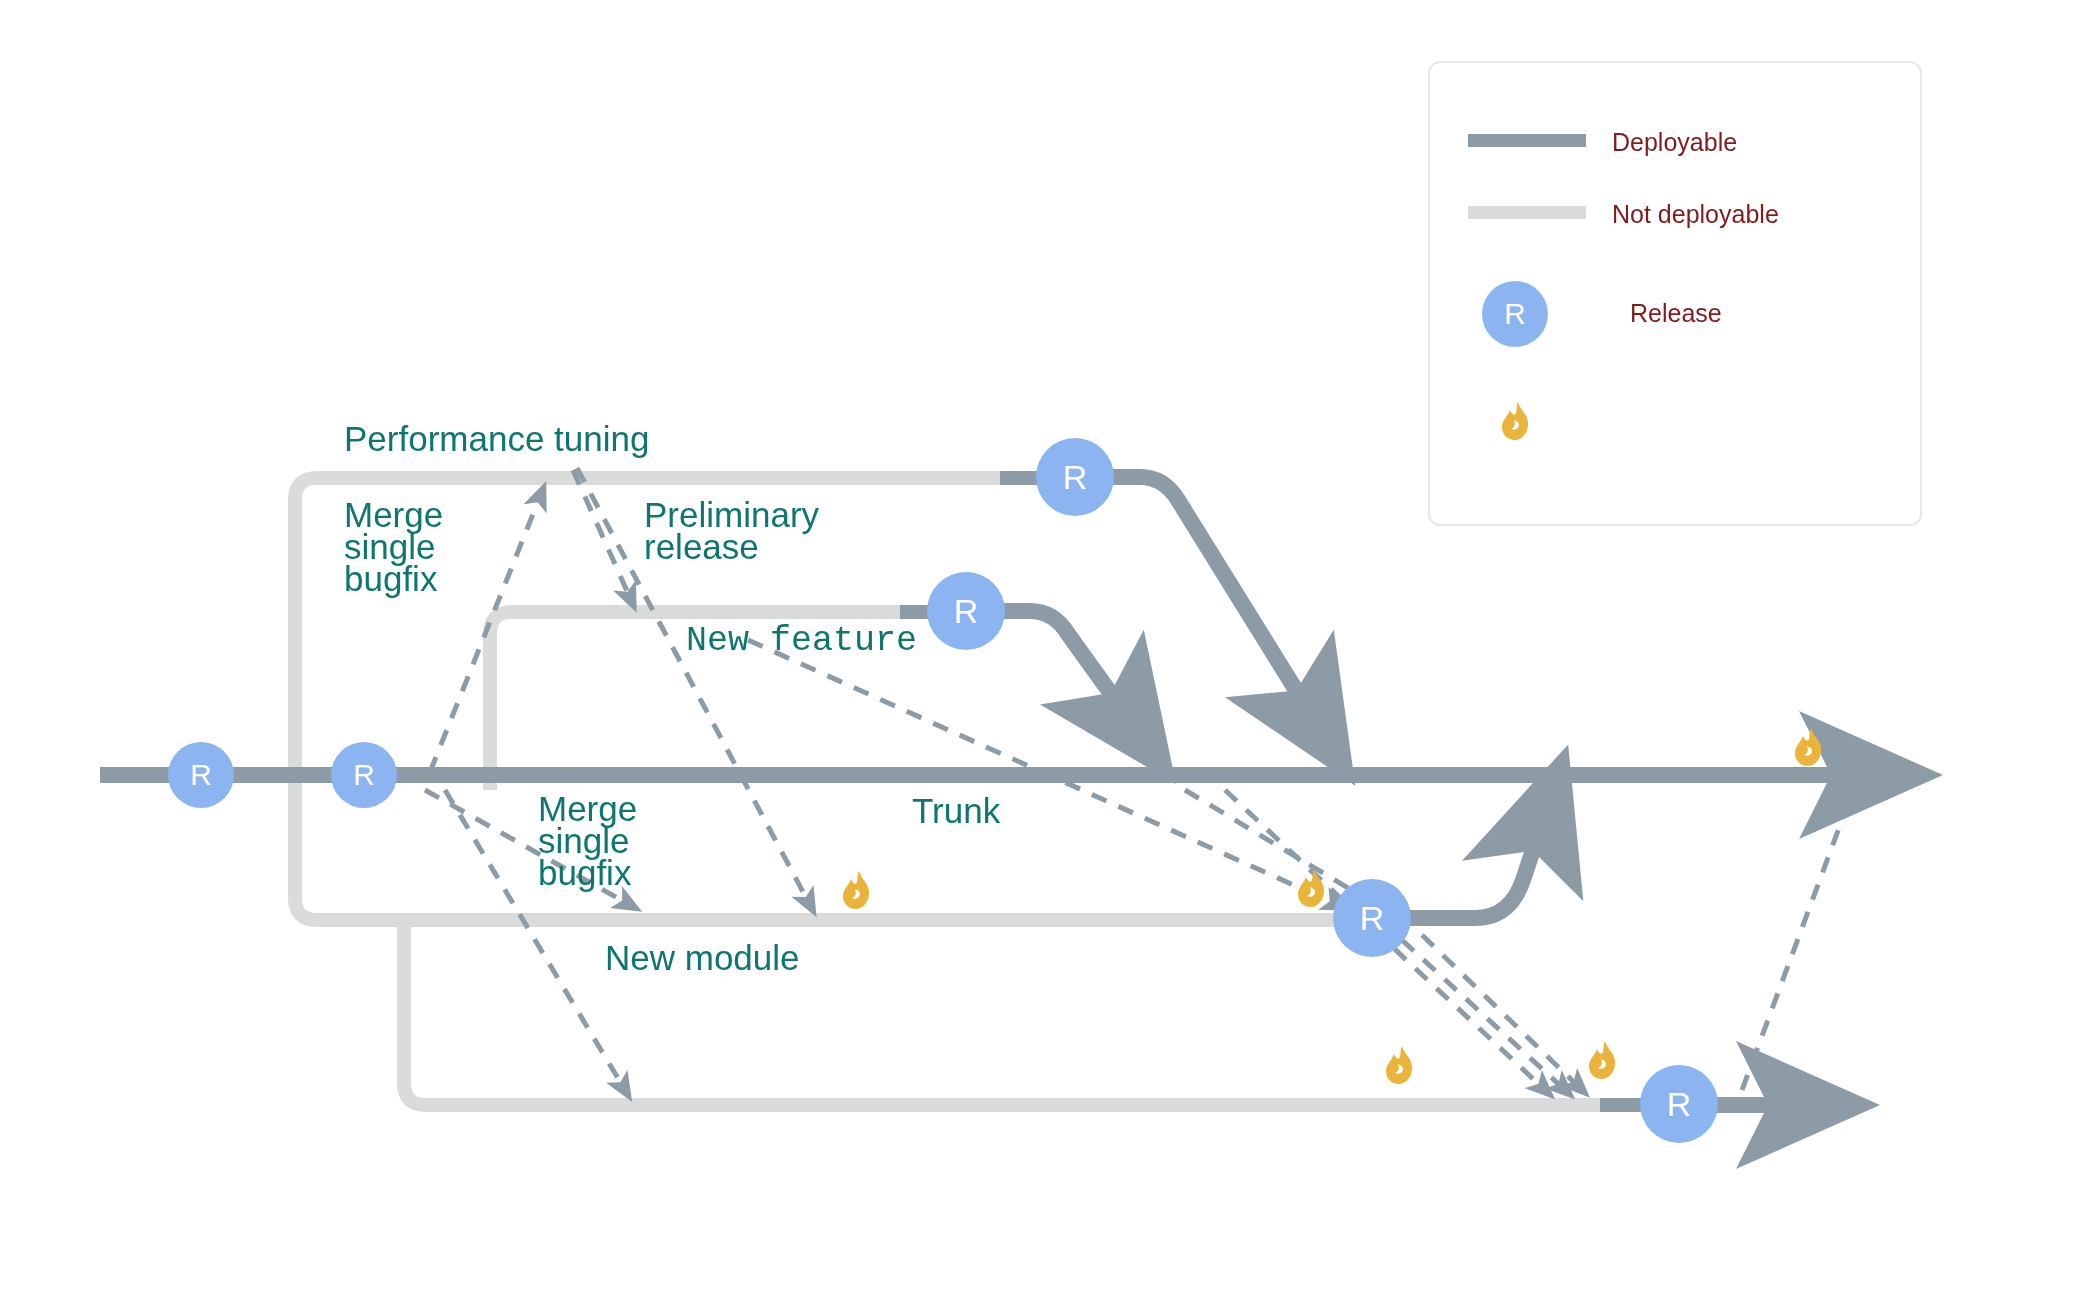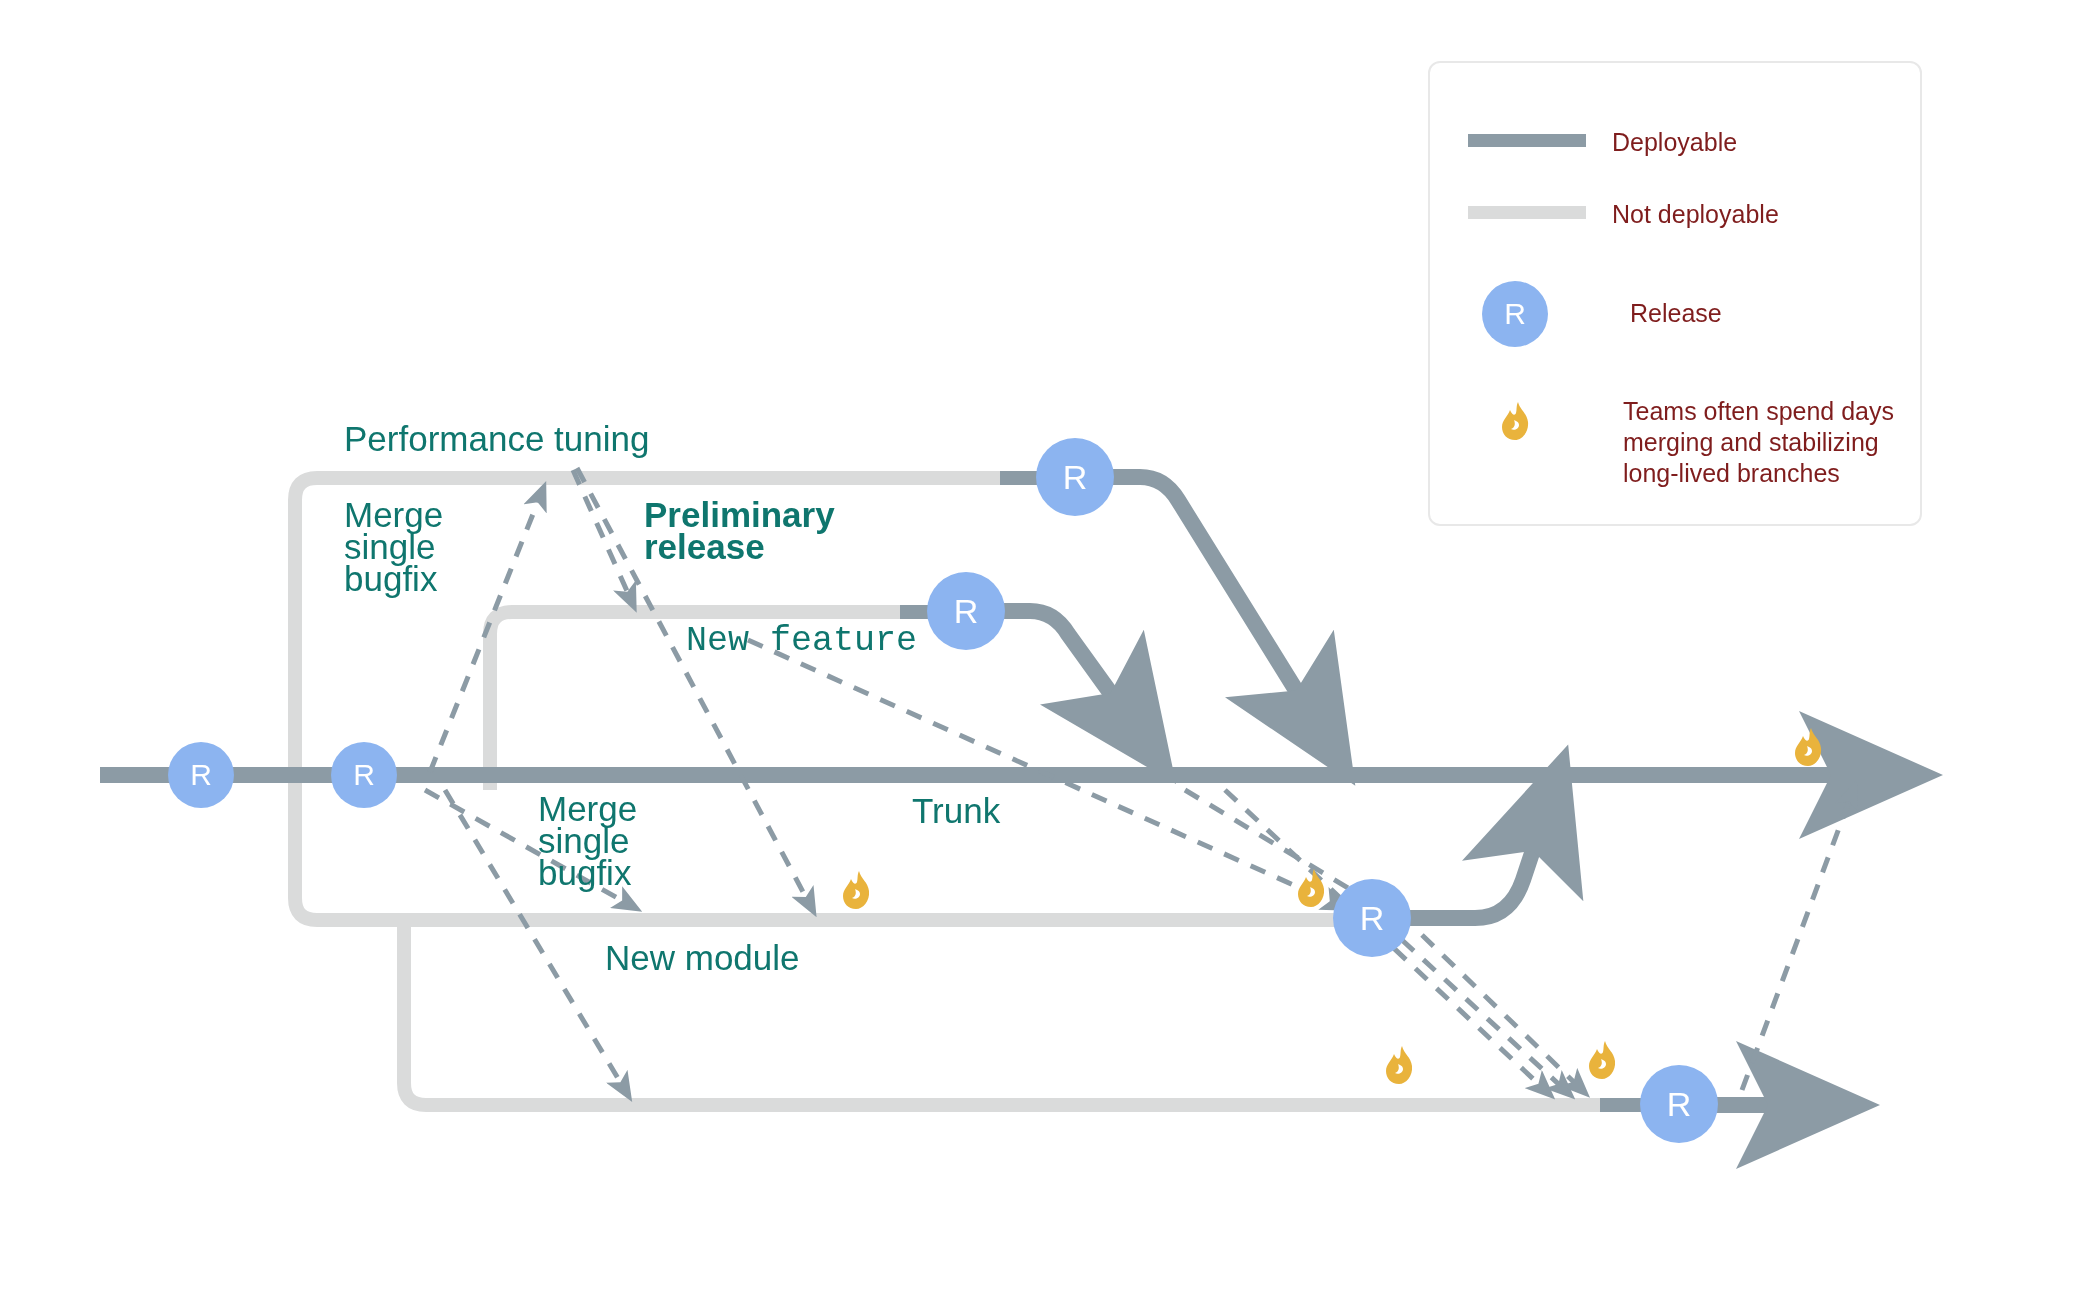--- a/index.html
+++ b/index.html
@@ -147,21 +147,21 @@
       <path d="M1742,1090 L1852,793" marker-end="url(#arrowDash)"></path>
     </g>
   </svg>
 
   <div class="lbl" style="left:344px; top:423px;">Performance tuning</div>
 
   <div class="lbl lbl-multi" style="left:344px; top:499px;">Merge
 single
 bugfix</div>
 
-  <div class="lbl lbl-multi" style="left:644px; top:499px;font-weight:bold;">Preliminary
+  <div class="lbl lbl-multi" style="left:644px; top:499px;">Preliminary
 release</div>
 
   <div class="lbl" style="left:686px; top:625px;font-family:Liberation Mono, monospace;">New feature</div>
 
   <div class="lbl" style="left:912px; top:795px;">Trunk</div>
 
   <div class="lbl lbl-multi" style="left:538px; top:793px;">Merge
 single
 bugfix</div>
 
@@ -216,17 +216,14 @@
 
   <div class="rcircle" style="left:1482px; top:281px; width:66px; height:66px; font-size:30px;">R</div>
   <div class="legend-text" style="left:1630px; top:298px;">Release</div>
 
   <div class="flame" style="left:1499px; top:401px;">
     <svg width="34" height="40" viewBox="0 0 34 40">
       <path d="M19 1 C21 9 28 12 29 21 C30 31 23 39 16 39 C8 39 3 33 3 26 C3 19 9 15 11 9 C13 14 16 15 17 12 C18 9 17 5 19 1 Z" fill="#E9B33C"></path>
       <path d="M15 19 C17 24 15 27 12 28 C15 30 20 28 20 24 C20 21 17 20 15 19 Z" fill="#FFFFFF"></path>
     </svg>
   </div>
-  <div class="legend-text" style="left:1623px; top:396px;">Teams often spend days
-merging and stabilizing
-long-lived branches</div>
 
 </div>
 
 </body></html>

